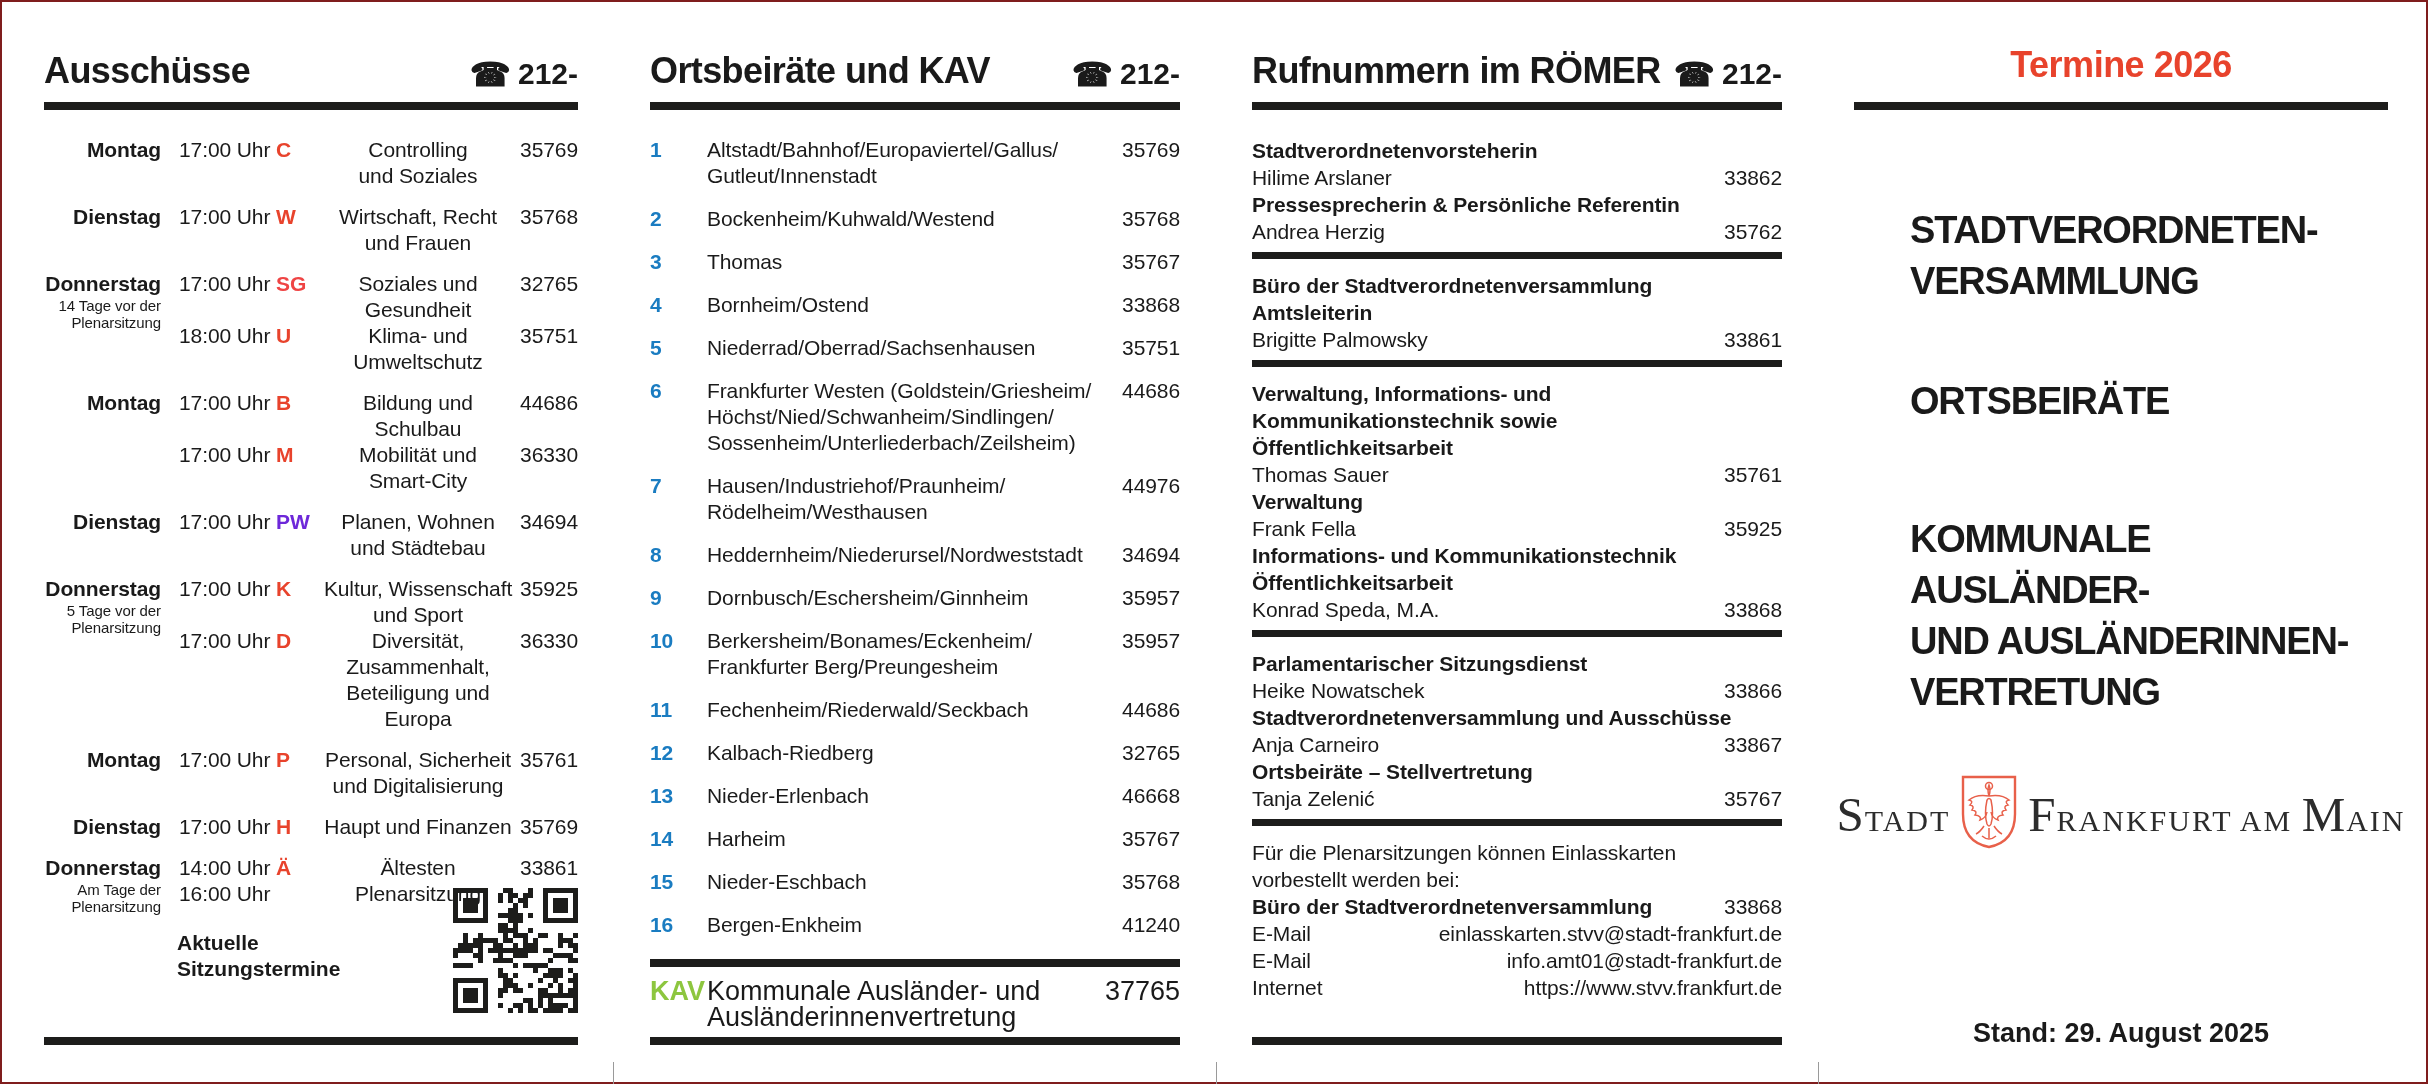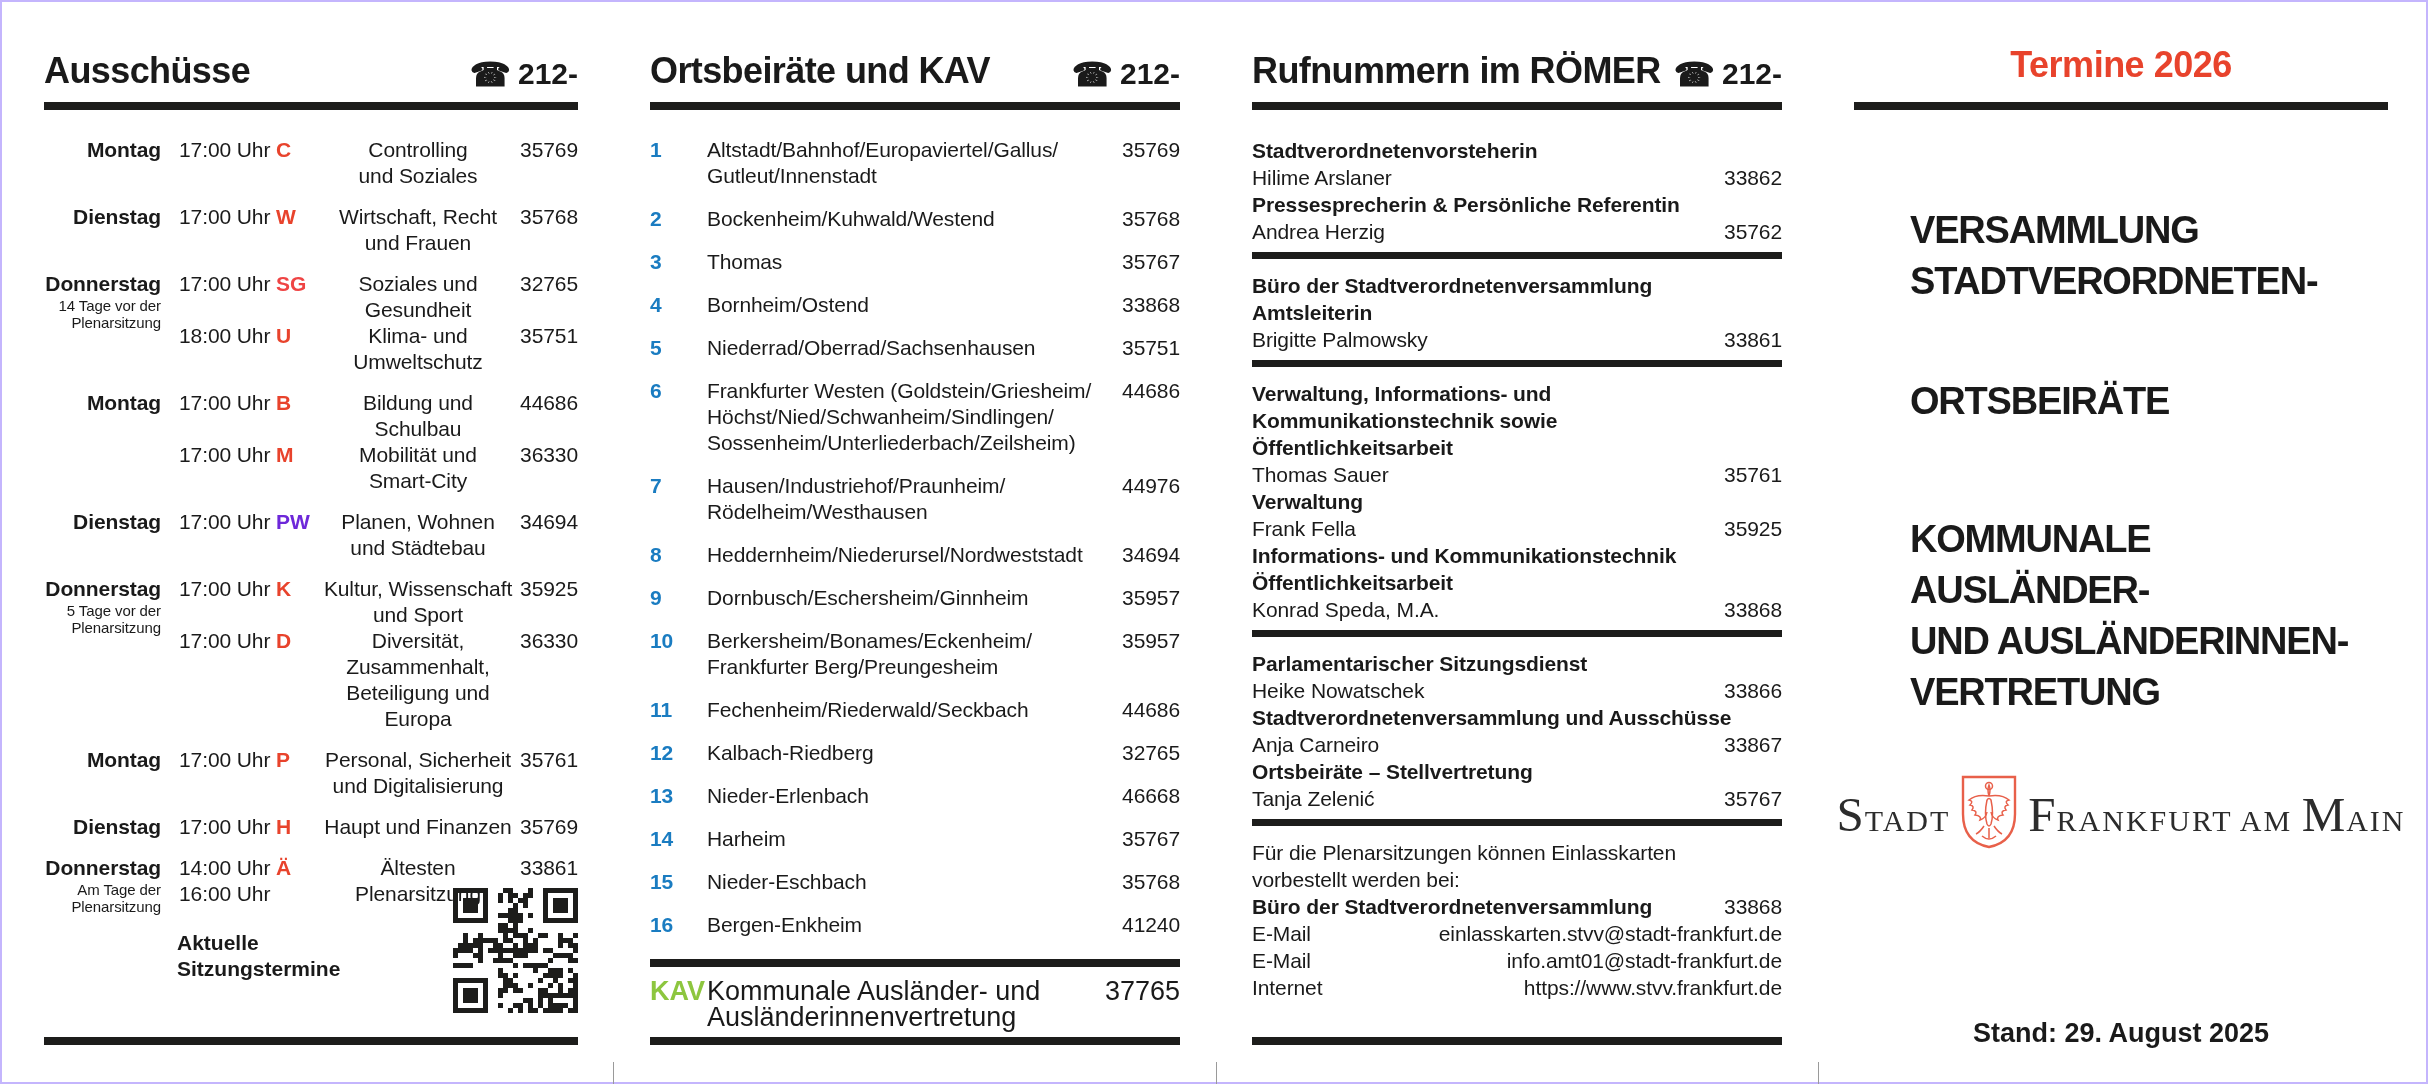--- a/index.html
+++ b/index.html
@@ -1,18 +1,18 @@
 <!DOCTYPE html>
 <html><head>
 <meta charset="utf-8">
 <style>
   html,body{margin:0;padding:0;}
   body{width:2428px;height:1084px;position:relative;background:#fdfdfd;
        font-family:"Liberation Sans",sans-serif;color:#1a1a1a;overflow:hidden;}
-  .page{position:absolute;inset:0;border:2px solid #c4b5fd;box-sizing:border-box;background:#fff;}
+  .page{position:absolute;inset:0;border:2px solid #7f1d1d;box-sizing:border-box;background:#fff;}
   .panel{position:absolute;top:0;height:100%;}
   #p1{left:42px;width:534px;}
   #p2{left:648px;width:530px;}
   #p3{left:1250px;width:530px;}
   #p4{left:1852px;width:534px;}
   .hdr{position:absolute;top:34px;left:0;right:0;height:56px;display:flex;justify-content:space-between;align-items:flex-end;}
   .hdr .t{font-size:36px;font-weight:bold;letter-spacing:-0.6px;white-space:nowrap;}
   .hdr .ph{font-size:30px;font-weight:bold;display:flex;align-items:baseline;gap:7px;white-space:nowrap;}
   .hdr .ph .glyph{font-size:33px;position:relative;top:2px;}
   .topbar{position:absolute;top:100px;left:0;right:0;height:8px;background:#1d1d1b;}
@@ -831,22 +831,22 @@
           </div>
         </div>
       </div>
     <div class="botbar"></div>
   </div>
 
   <div class="panel" id="p4">
     <div class="termine" style="color: rgb(232, 67, 44);">Termine 2026</div>
     <div class="topbar"></div>
     <div class="big-head" style="top:203px">
+        <div>STADTVERORDNETEN-</div>
         <div>VERSAMMLUNG</div>
-        <div>STADTVERORDNETEN-</div>
       </div>
     <div class="big-head" style="top:374px">
         <div>ORTSBEIRÄTE</div>
       </div>
     <div class="big-head" style="top:512px">
         <div>KOMMUNALE AUSLÄNDER-</div>
         <div>UND AUSLÄNDERINNEN-</div>
         <div>VERTRETUNG</div>
       </div>
     <div class="logo">

